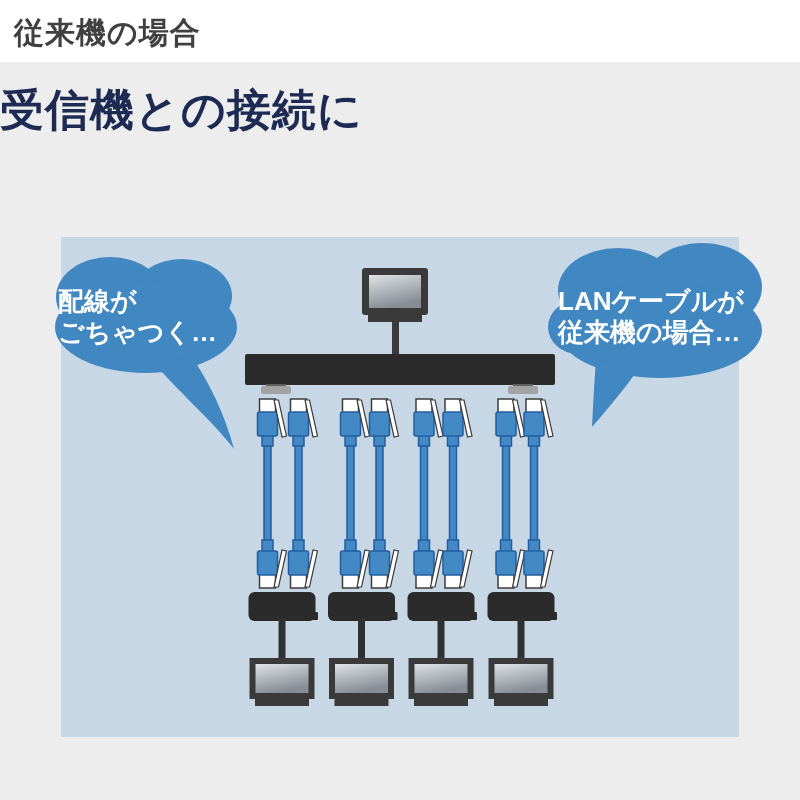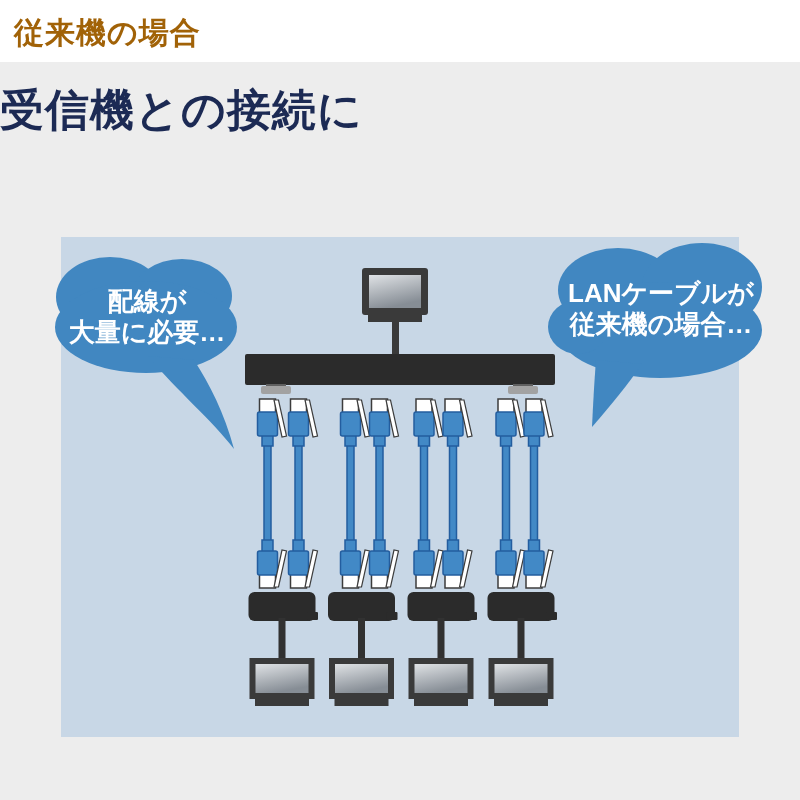--- a/index.html
+++ b/index.html
@@ -8,39 +8,39 @@
     background:#ededed;
     font-family:"Liberation Sans","DejaVu Sans",sans-serif;
     -webkit-font-smoothing:antialiased;
   }
   .top-band{
     position:absolute;left:0;top:0;width:800px;height:62px;
     background:#ffffff;
   }
   .top-label{
     position:absolute;left:14px;top:13px;
-    font-size:30px;font-weight:bold;color:#a16207;
+    font-size:30px;font-weight:bold;color:#404040;
     letter-spacing:1px;white-space:nowrap;
   }
   .main-heading{
     position:absolute;left:0;top:82px;width:800px;
     text-align:left;color:#1c2a54;font-weight:bold;
     font-size:44px;line-height:56px;letter-spacing:1px;
   }
   .diagram-panel{
     position:absolute;left:61px;top:237px;width:678px;height:500px;
     background:#c8d7e6;
   }
   .diagram-svg{position:absolute;left:0;top:0;}
   .bubble-text{
-    position:absolute;text-align:center;color:#ffffff;font-weight:bold;
+    position:absolute;text-align:left;color:#ffffff;font-weight:bold;
     font-size:26px;line-height:31px;white-space:nowrap;
   }
   .bubble-text-left{left:58px;top:286px;width:178px;}
-  .bubble-text-right{left:558px;top:278px;width:206px;}
+  .bubble-text-right{left:558px;top:286px;width:206px;}
 </style>
 </head>
 <body>
 
 <div class="top-band"></div>
 <div class="top-label">従来機の場合</div>
 
 <div class="main-heading">
   <div>受信機との接続に</div>
 </div>
@@ -116,19 +116,19 @@
   <use href="#lan-cable" transform="translate(534,0)"></use>
 
   <use href="#recv-unit" transform="translate(282,0)"></use>
   <use href="#recv-unit" transform="translate(361.5,0)"></use>
   <use href="#recv-unit" transform="translate(441,0)"></use>
   <use href="#recv-unit" transform="translate(521,0)"></use>
 </svg>
 
 <div class="bubble-text bubble-text-left">
   <div>配線が</div>
-  <div>大量に必要…</div>
+  <div>ごちゃつく…</div>
 </div>
 
 <div class="bubble-text bubble-text-right">
   <div>LANケーブルが</div>
   <div>従来機の場合…</div>
 </div>
 
 </body></html>

